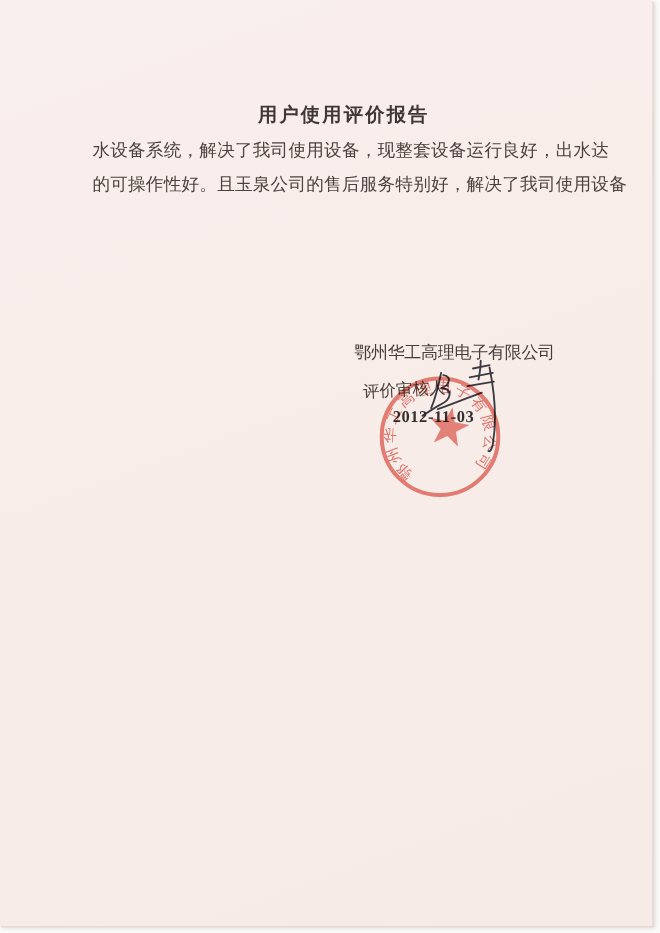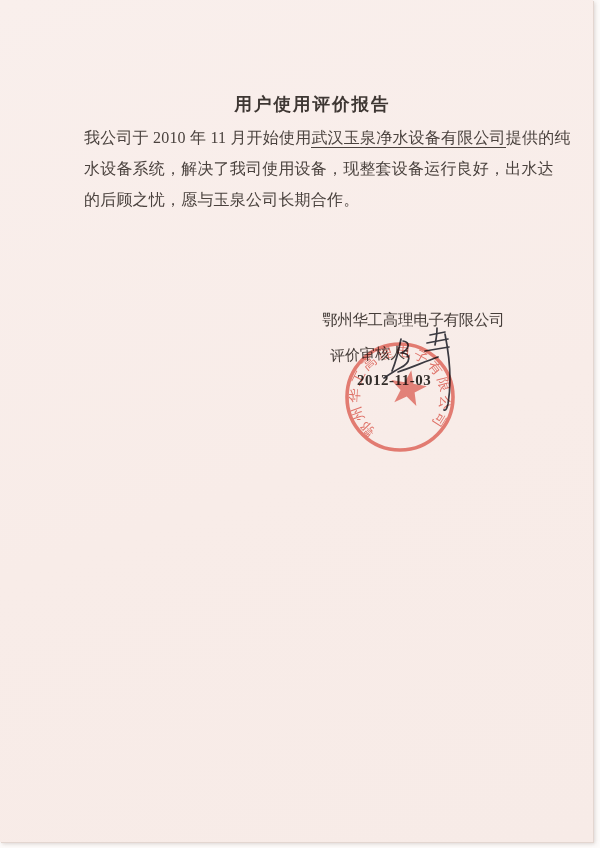--- a/index.html
+++ b/index.html
@@ -110,23 +110,22 @@
 
 <div class="scan">
   <div class="edge-right"></div>
   <div class="edge-bottom"></div>
 
   <div class="paper">
 
     <h1 class="title">用户使用评价报告</h1>
 
     <div class="body-text">
-      <div class="line"><span>我公司于 2010 年 11 月开始使用</span><span class="uline">武汉玉泉净水设备有限公司</span><span>提供的纯</span></div>
       <div class="line">水设备系统，解决了我司使用设备，现整套设备运行良好，出水达</div>
-      <div class="line last">的后顾之忧，愿与玉泉公司长期合作。</div>
+      <div class="line">的可操作性好。且玉泉公司的售后服务特别好，解决了我司使用设备</div>
     </div>
 
     <div class="company-name">鄂州华工高理电子有限公司</div>
 
     <div class="reviewer-label">评价审核人:</div>
 
     <div class="sig-date">2012-11-03</div>
 
     <svg class="signature-svg" viewBox="0 0 92 90" xmlns="http://www.w3.org/2000/svg">
       <g stroke="#2b2b33" stroke-width="1.7" fill="none" stroke-linecap="round" stroke-linejoin="round" opacity="0.92">

